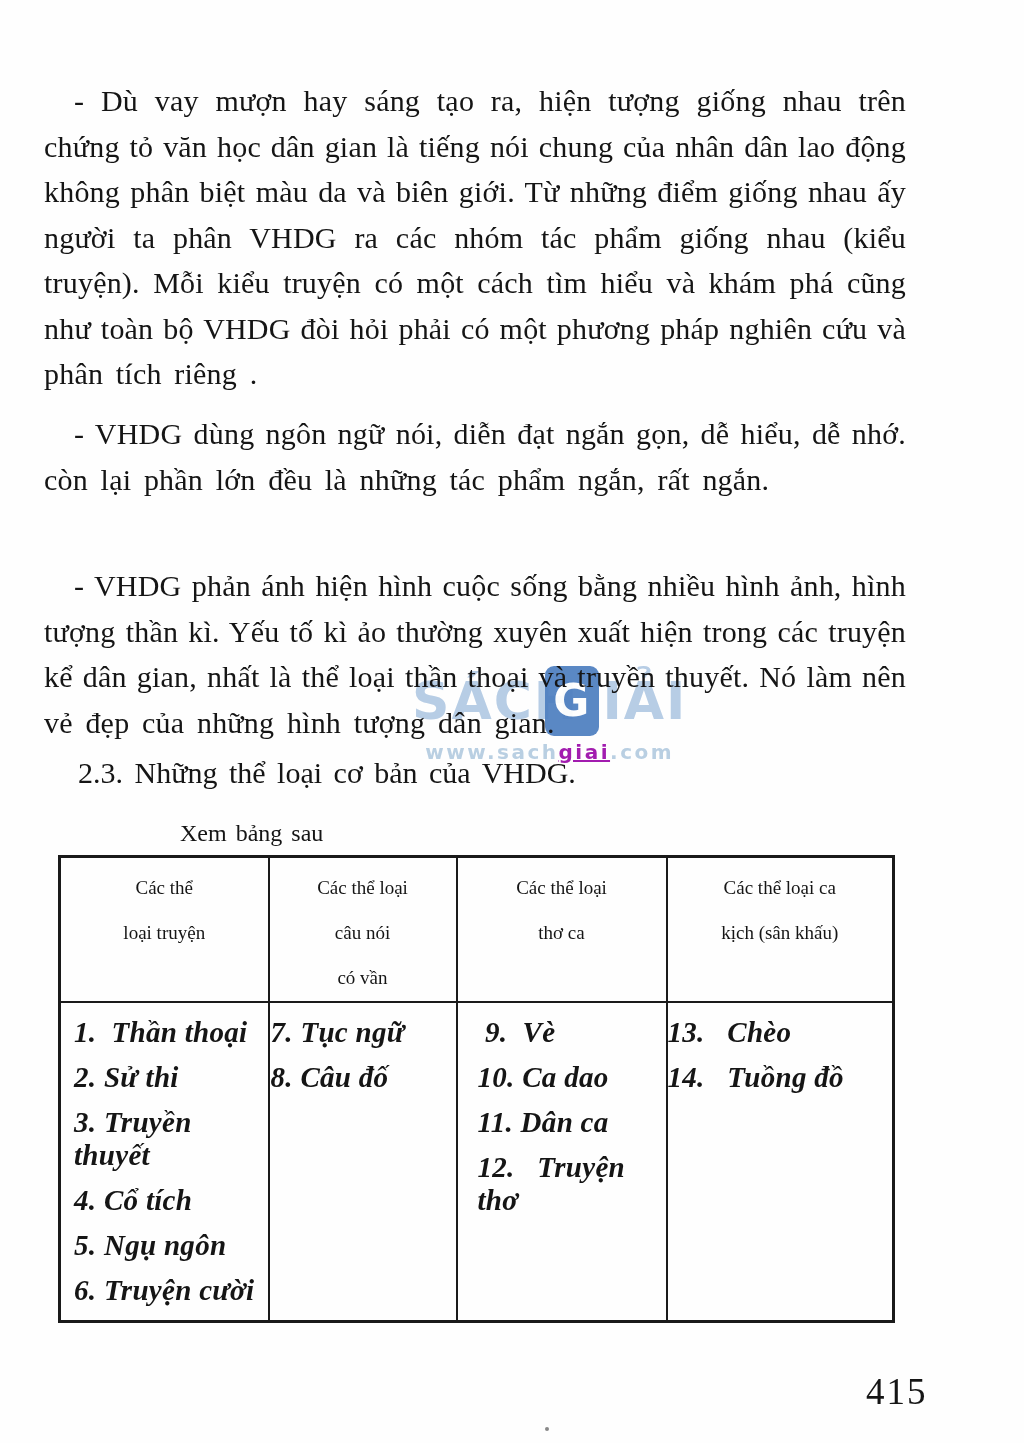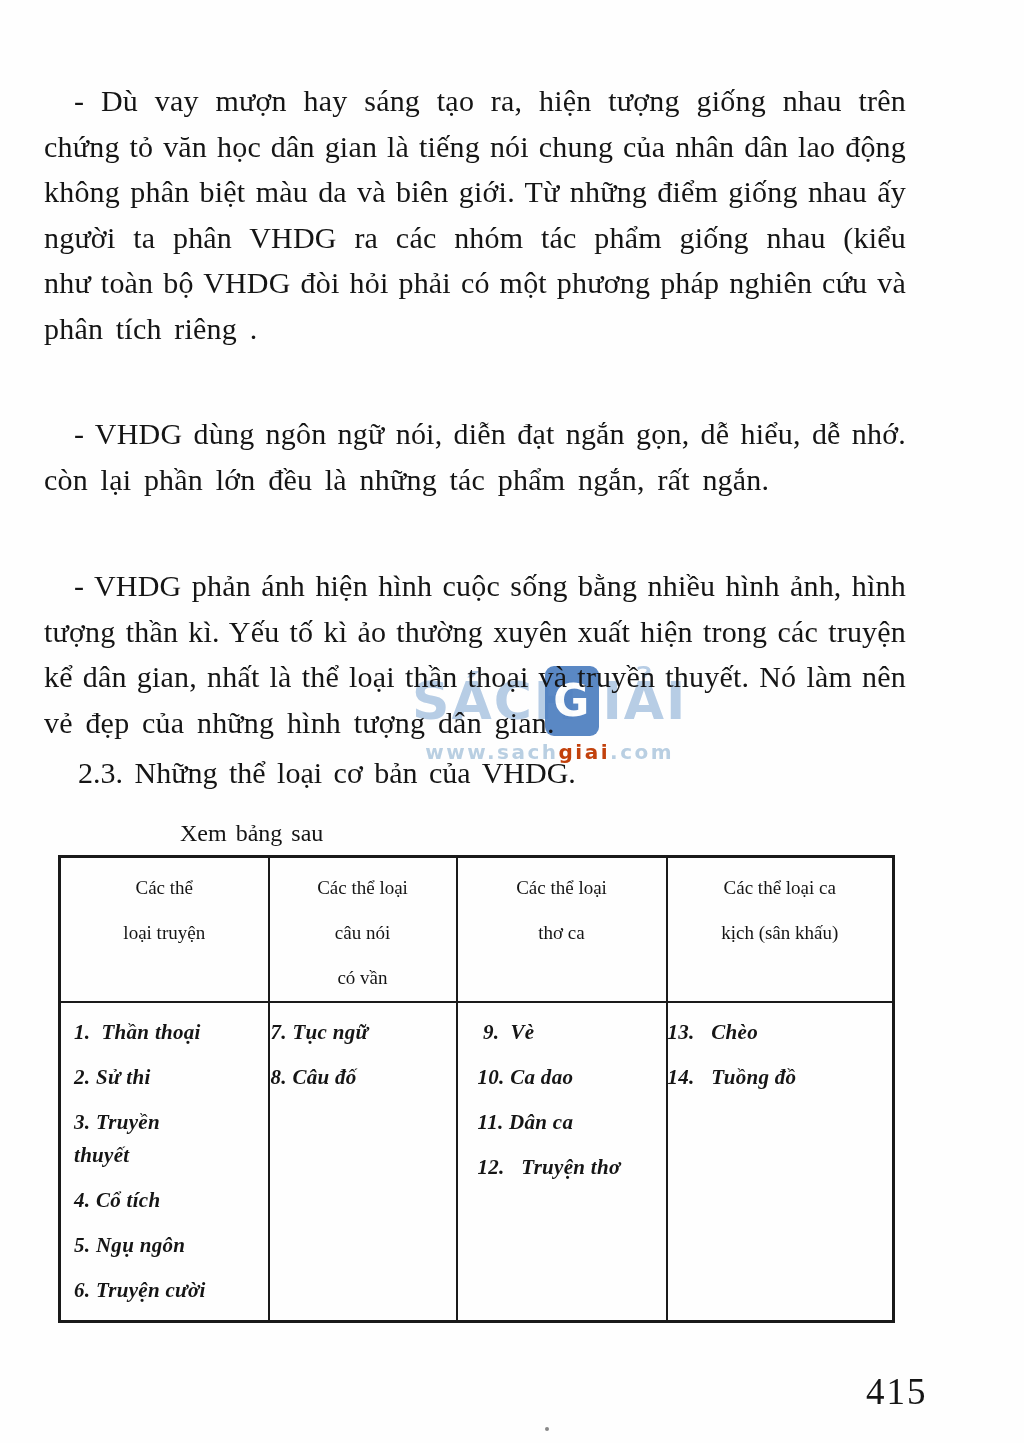--- a/index.html
+++ b/index.html
@@ -46,21 +46,21 @@
     opacity: 0.92;
   }
   .wm-url {
     margin-top: 4px;
     text-align: center;
     font-size: 20px;
     letter-spacing: 2.5px;
     color: #b9cfe2;
     white-space: nowrap;
   }
-  .wm-url .accent { color: #c2410c; }
+  .wm-url .accent { color: #a21caf; text-decoration: underline; }
 
   
   .content {
     position: absolute;
     left: 44px;
     top: 0;
     width: 878px;
     z-index: 1;
   }
   .para { position: absolute; left: 0; right: 16px; }
@@ -116,21 +116,21 @@
     font-weight: normal;
     font-size: 19px;
     line-height: 45px;
     text-align: center;
     white-space: pre-line;
   }
   .vhdg-table td {
     height: 315px;
     vertical-align: top;
     padding-top: 13px;
-    font-size: 21px;
+    font-size: 29px;
     font-style: italic;
     font-weight: bold;
   }
   td.colpad1 { padding-left: 13px; }
   td.colpad2 { }
   td.colpad3 { padding-left: 20px; border-radius: 27px; }
   td.colpad4 { padding-left: 0; }
   .cell-item {
     line-height: 33px;
     margin-bottom: 12px;
@@ -172,20 +172,21 @@
     <div class="wm-url"><span>www.sach</span><span class="accent">giai</span><span>.com</span></div>
   </div>
 
   <div class="content">
 
     <div class="para" style="top:78px">
       <div class="line jline indent">- Dù vay mượn hay sáng tạo ra, hiện tượng giống nhau trên</div>
       <div class="line jline">chứng tỏ văn học dân gian là tiếng nói chung của nhân dân lao động</div>
       <div class="line jline">không phân biệt màu da và biên giới. Từ những điểm giống nhau ấy</div>
       <div class="line jline">người ta phân VHDG ra các nhóm tác phẩm giống nhau (kiểu</div>
+      <div class="line jline">truyện). Mỗi kiểu truyện có một cách tìm hiểu và khám phá cũng</div>
       <div class="line jline">như toàn bộ VHDG đòi hỏi phải có một phương pháp nghiên cứu và</div>
       <div class="line lline">phân tích riêng .</div>
     </div>
 
     <div class="para" style="top:411px">
       <div class="line jline indent">- VHDG dùng ngôn ngữ nói, diễn đạt ngắn gọn, dễ hiểu, dễ nhớ.</div>
       <div class="line lline">còn lại phần lớn đều là những tác phẩm ngắn, rất ngắn.</div>
     </div>
 
     <div class="para" style="top:563px">

